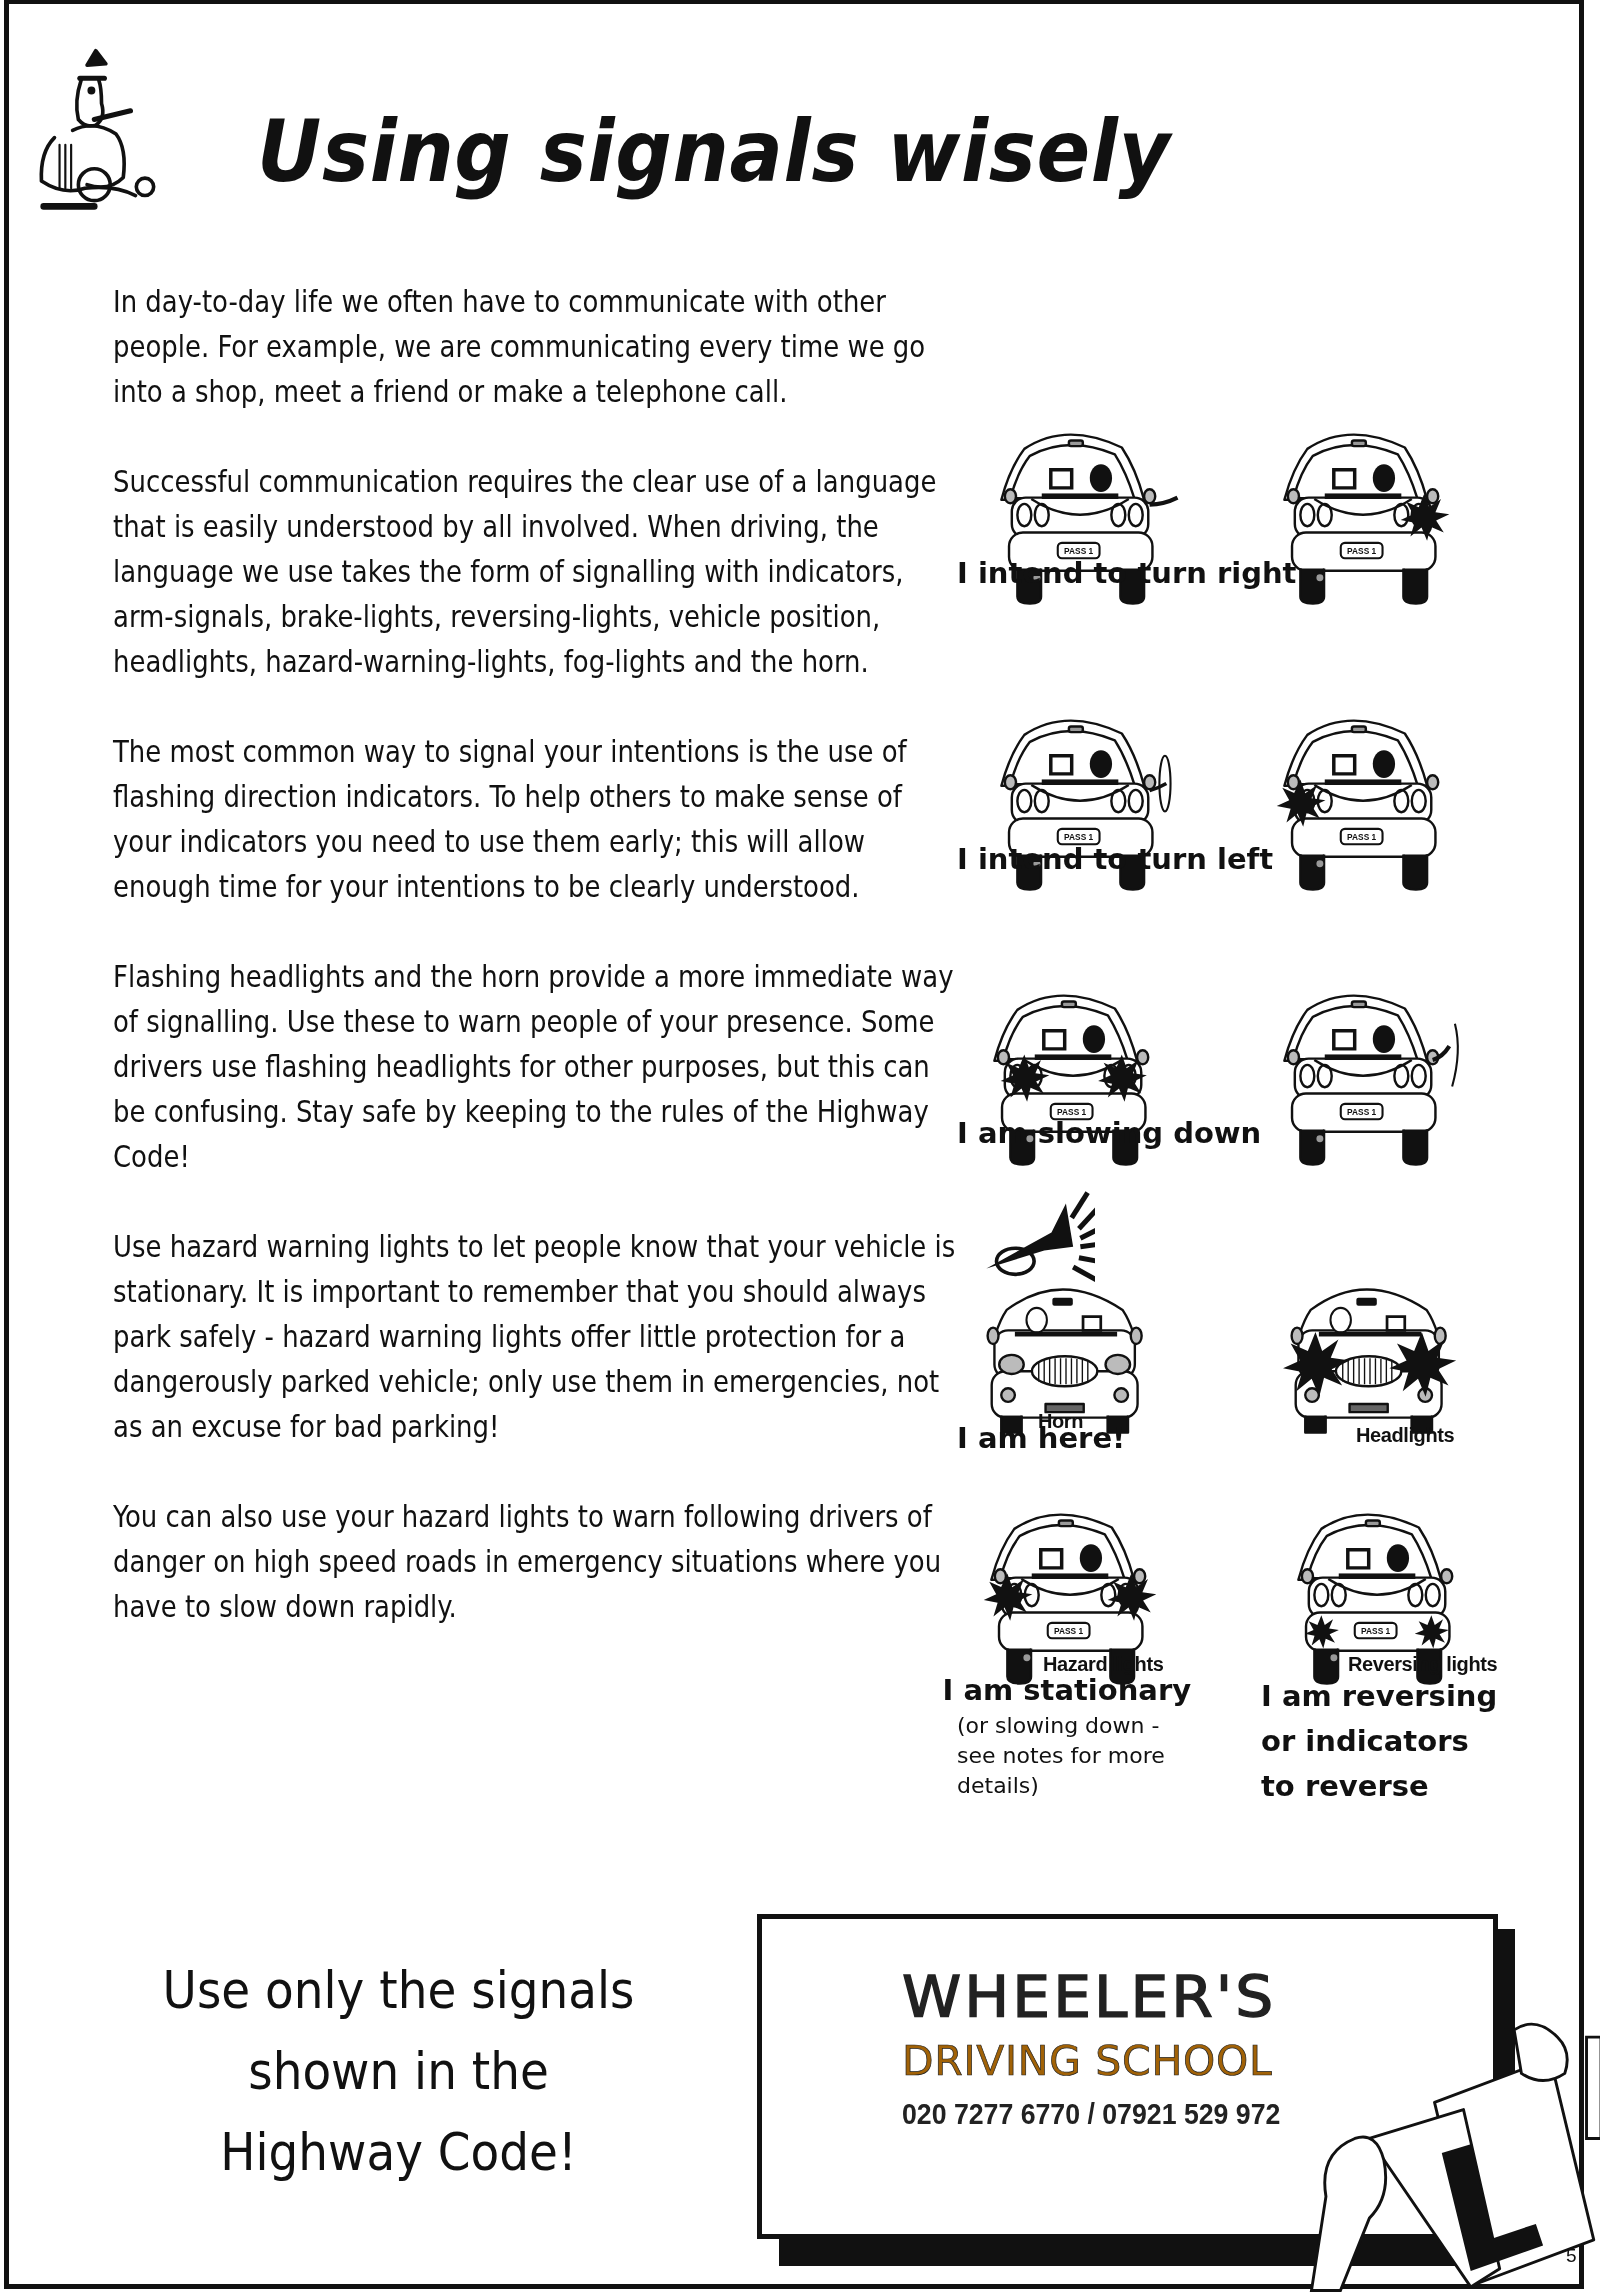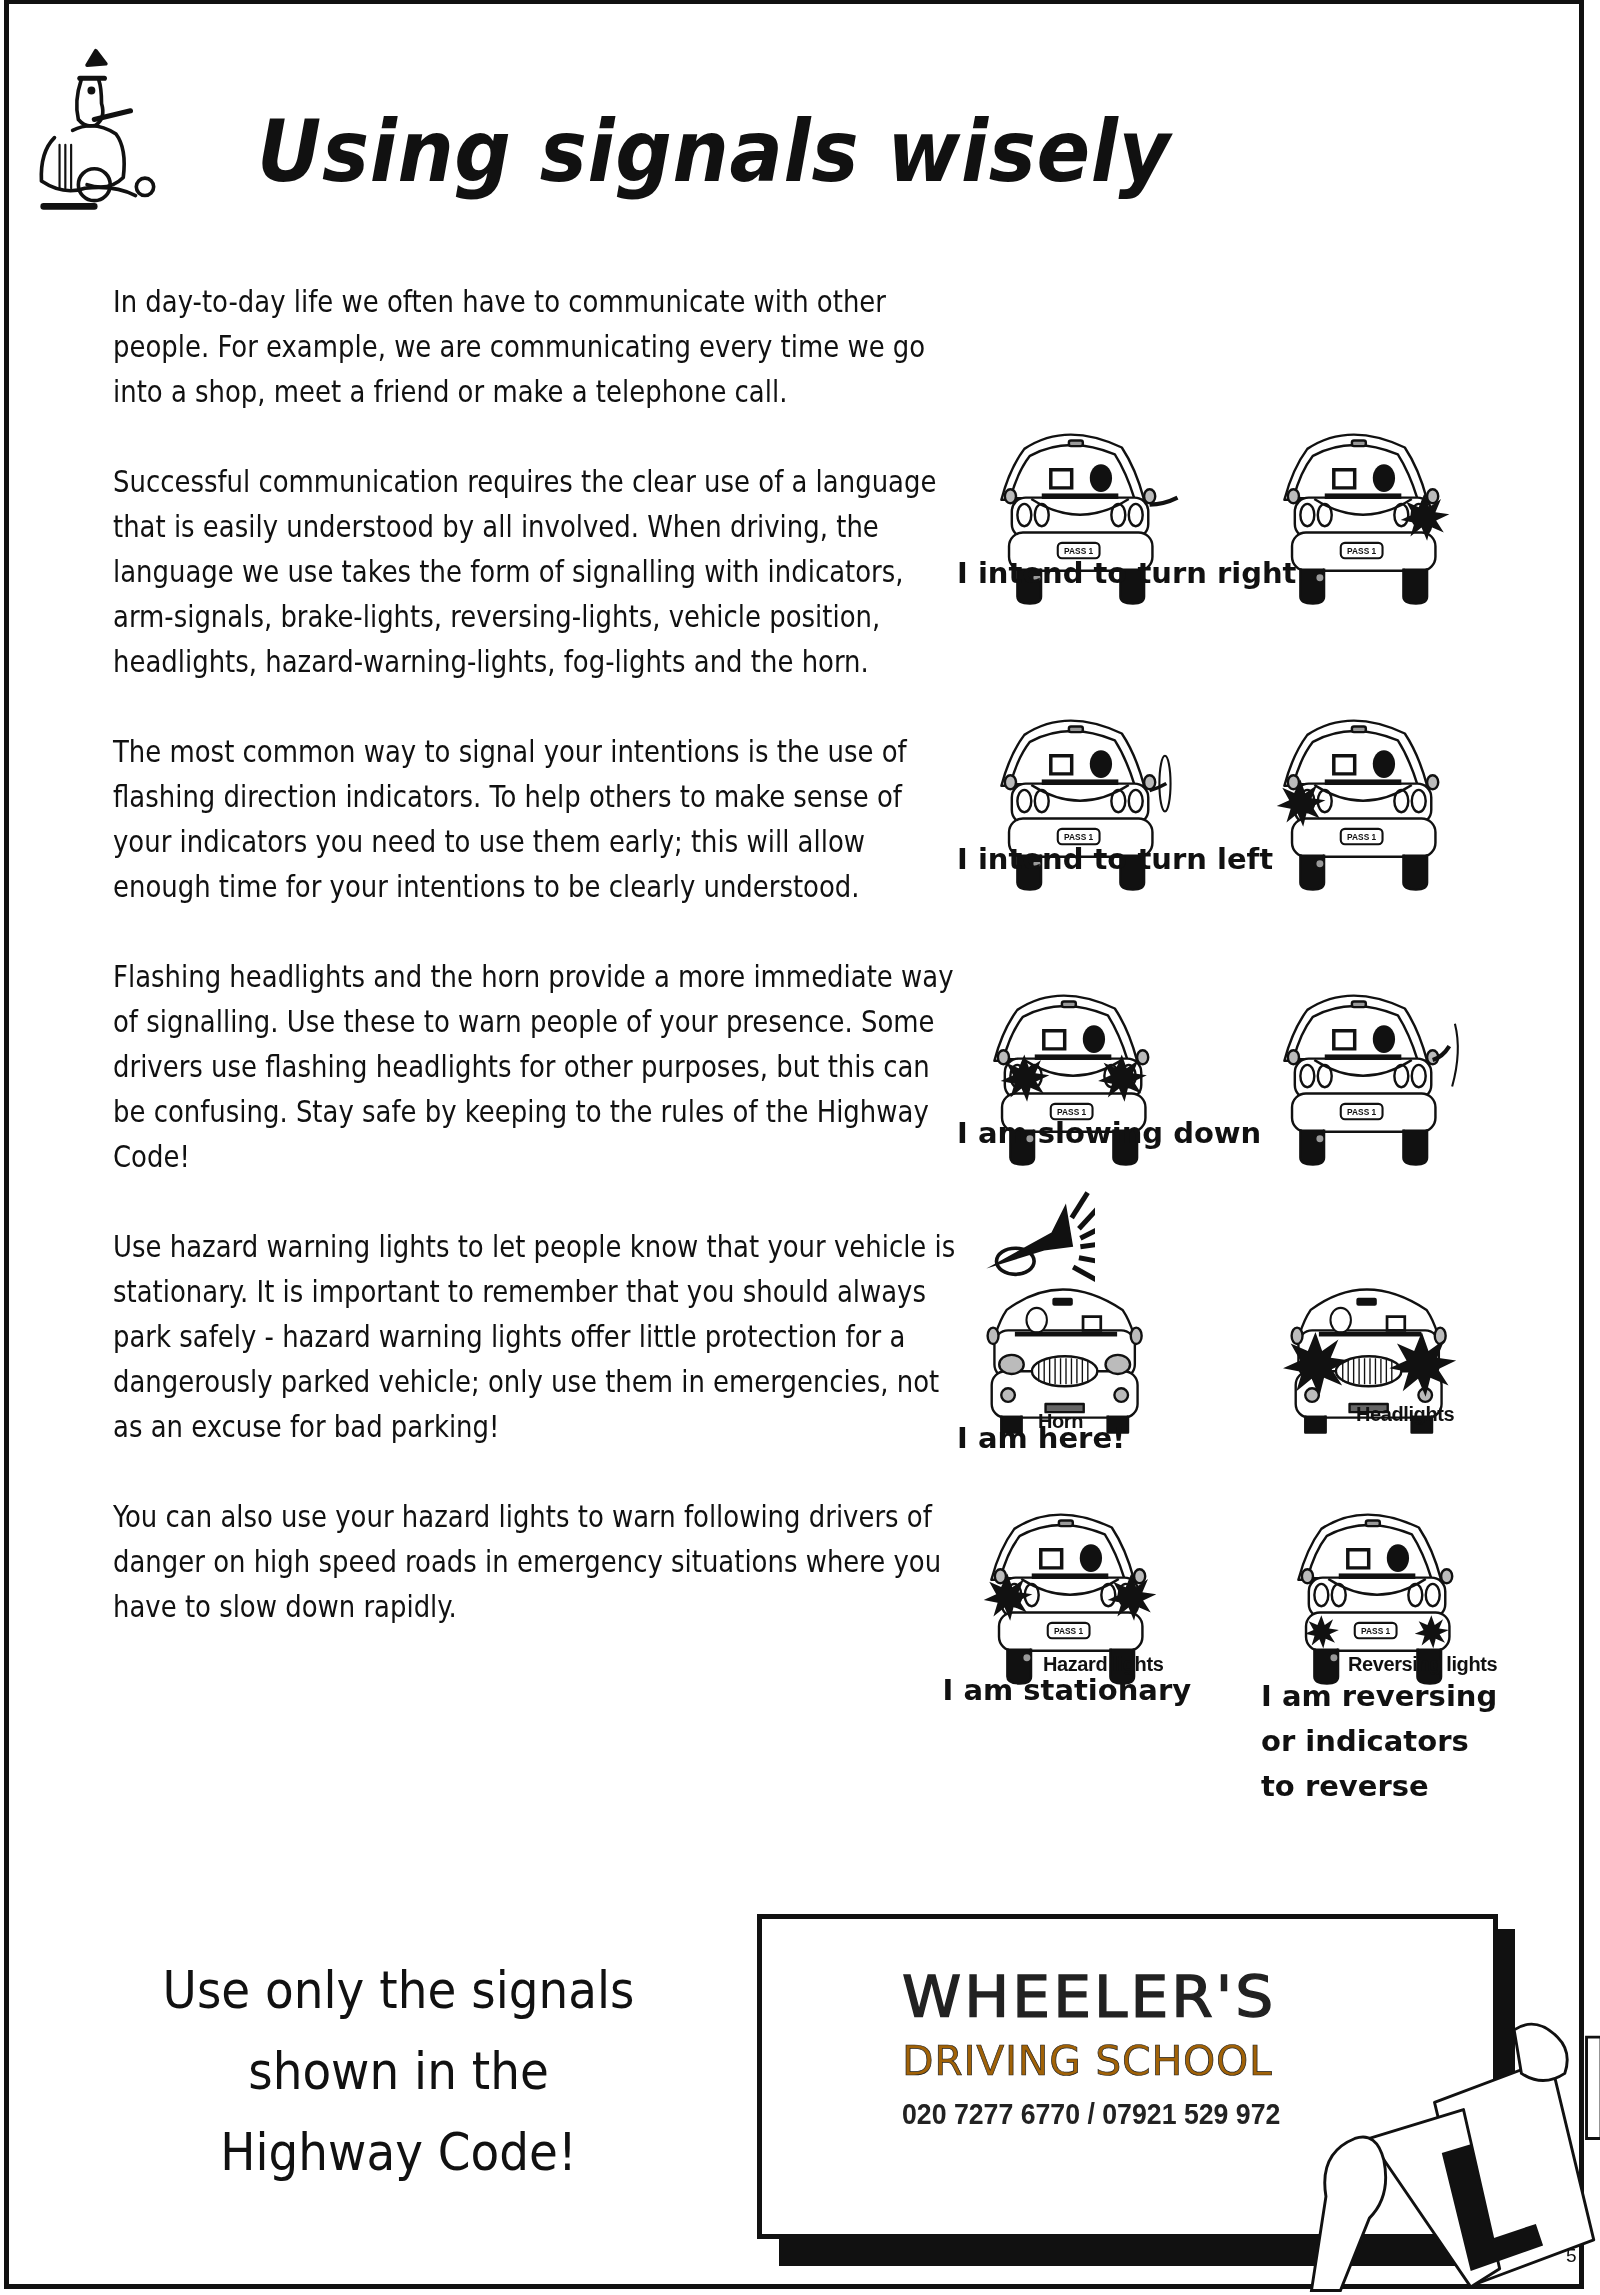--- a/index.html
+++ b/index.html
@@ -182,40 +182,41 @@
     </svg>
     <svg class="car" style="left:22px;top:80px;" width="174" height="167" viewBox="0 0 230 245">
       <use href="#car-front"></use>
     </svg>
     <div class="small-label" style="left:81px;top:221px;">Horn</div>
     <svg class="car" style="left:319px;top:80px;" width="188" height="167" viewBox="-10 0 250 245">
       <use href="#car-front"></use>
       <use href="#starburst" transform="translate(35,140) scale(1.4)"></use>
       <use href="#starburst" transform="translate(191,140) scale(1.4)"></use>
     </svg>
-    <div class="small-label" style="left:399px;top:214px;">Headlights</div>
+    <div class="small-label" style="left:399px;top:235px;">Headlights</div>
   </div>
   <div class="caption" style="top:1044px;">I am here!</div>
 
   <div class="sig-row" style="top:1131px;height:188px;">
     <svg class="car" style="left:14.5px;top:0;" width="203" height="181" viewBox="-20 -10 270 260">
       <use href="#car-rear"></use>
       <use href="#starburst" transform="translate(20,118)"></use>
       <use href="#starburst" transform="translate(198,118)"></use>
     </svg>
     <div class="small-label" style="left:86px;top:145px;">Hazard lights</div>
     <svg class="car" style="left:333px;top:0;" width="188" height="181" viewBox="-10 -10 260 260">
       <use href="#car-rear"></use>
       <use href="#starburst" transform="translate(30,168) scale(0.7)"></use>
       <use href="#starburst" transform="translate(188,168) scale(0.7)"></use>
     </svg>
     <div class="small-label" style="left:391px;top:145px;">Reversing lights</div>
   </div>
   <div class="caption" style="top:1296px;left:-14.5px;width:261px;">
     <div>I am stationary</div>
+    <div class="subcap" style="width:232px;margin:4.3px auto 0;">(or slowing down - see notes for more details)</div>
   </div>
   <div class="caption" style="top:1297px;left:304px;width:246px;line-height:45px;">
     <div>I am reversing</div>
     <div>or indicators</div>
     <div>to reverse</div>
   </div>
 </div>
 
 <div class="slogan">
   <div>Use only the signals</div>

